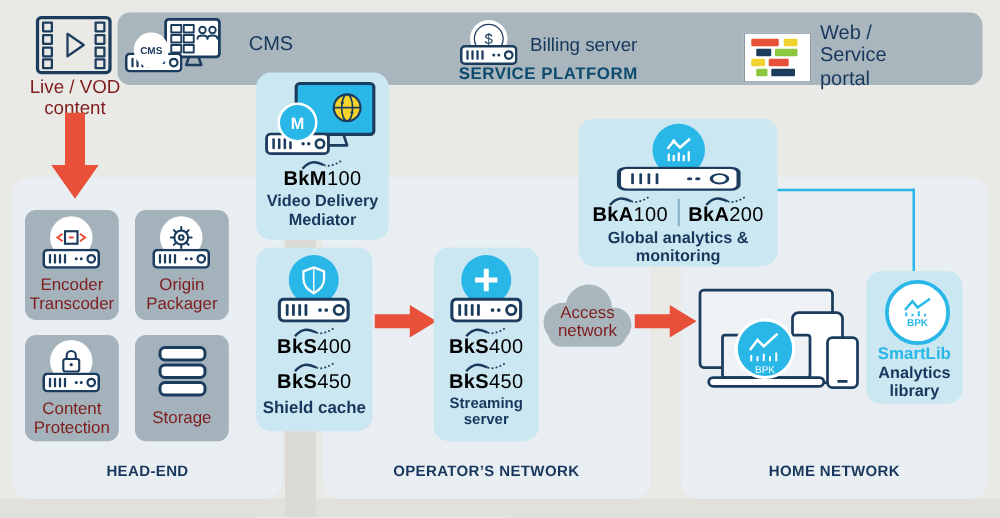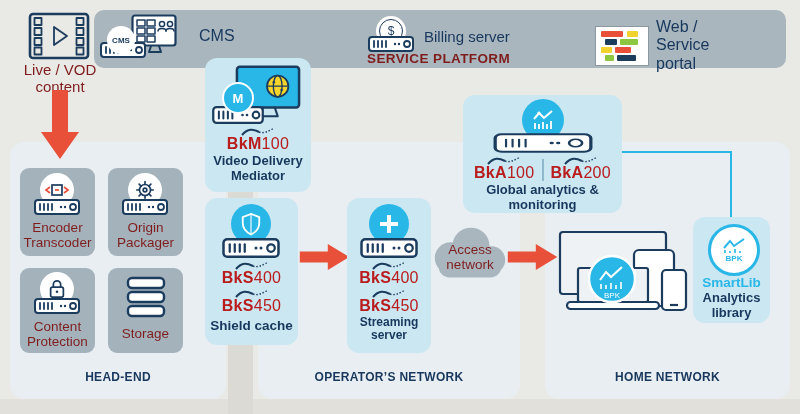--- a/index.html
+++ b/index.html
@@ -10,21 +10,21 @@
   .band{position:absolute;left:228px;top:186px;width:25px;height:228px;background:#dcdad5}
   .bar{position:absolute;left:94px;top:10px;width:692px;height:58px;background:#a9b6be;border-radius:10px}
   .navy{color:#17375c}
   .bluebox{position:absolute;background:#cbe7f2;border-radius:12px}
   .graybox{position:absolute;background:#a3b2bb;border-radius:9px}
   .badge{position:absolute;background:#29b7e8;border-radius:50%;display:flex;align-items:center;justify-content:center;color:#fff}
   .wbadge{position:absolute;background:#fff;border-radius:50%;display:flex;align-items:center;justify-content:center}
   .sec-title{position:absolute;font-weight:700;font-size:12px;color:#17375c;letter-spacing:.3px;text-align:center}
   .boxlabel{position:absolute;font-weight:700;font-size:13px;color:#17375c;text-align:center;line-height:1.12}
   .plainlabel{position:absolute;font-size:13.5px;color:#7f1d1d;text-align:center;line-height:1.12}
-  .logo{position:absolute;display:flex;flex-direction:column;align-items:center;color:#b91c1c}
+  .logo{position:absolute;display:flex;flex-direction:column;align-items:center;color:#000000}
   .logo .txt{font-size:16px;line-height:1;letter-spacing:.3px;white-space:nowrap}
   .logo .txt b{font-weight:700}
   .logo .txt span{font-weight:400}
   .cline{position:absolute;background:#29b7e8}
   svg.ic{stroke:#1c3c5e;fill:none;stroke-linecap:round;stroke-linejoin:round}
   .pbar{position:absolute;border-radius:1px}
 </style>
 </head>
 <body>
 
@@ -80,21 +80,21 @@
           <line x1="6" y1="5" x2="6" y2="11"></line>
           <line x1="10" y1="5" x2="10" y2="11"></line>
           <line x1="14" y1="5" x2="14" y2="11"></line>
           <line x1="18" y1="5" x2="18" y2="11"></line>
         </g>
       <circle cx="27" cy="8" r="1.2" fill="#1c3c5e" stroke="none"></circle>
         <circle cx="31" cy="8" r="1.2" fill="#1c3c5e" stroke="none"></circle>
         <circle cx="39" cy="8" r="3" stroke-width="1.8"></circle>
     </svg>
     <div class="abs navy" style="left:330px;top:18px;font-size:15px">Billing server</div>
-    <div class="abs" style="left:273px;top:41px;font-size:13.5px;font-weight:700;color:#7f1d1d;letter-spacing:.4px">SERVICE PLATFORM</div>
+    <div class="abs" style="left:273px;top:41px;font-size:13.5px;font-weight:700;color:#0c4a6e;letter-spacing:.4px">SERVICE PLATFORM</div>
 
     <div class="abs" style="left:501px;top:16px;width:52px;height:38px;background:#fff;border:1px solid #8a98a1">
       <div class="pbar" style="left:5px;top:4px;width:22px;height:6px;background:#e8503a"></div>
       <div class="pbar" style="left:31px;top:4px;width:11px;height:6px;background:#f2d22e"></div>
       <div class="pbar" style="left:9px;top:12px;width:12px;height:6px;background:#1c3c5e"></div>
       <div class="pbar" style="left:24px;top:12px;width:18px;height:6px;background:#8dc63f"></div>
       <div class="pbar" style="left:5px;top:20px;width:11px;height:6px;background:#f2d22e"></div>
       <div class="pbar" style="left:19px;top:20px;width:16px;height:6px;background:#e8503a"></div>
       <div class="pbar" style="left:9px;top:28px;width:9px;height:6px;background:#8dc63f"></div>
       <div class="pbar" style="left:21px;top:28px;width:19px;height:6px;background:#1c3c5e"></div>

